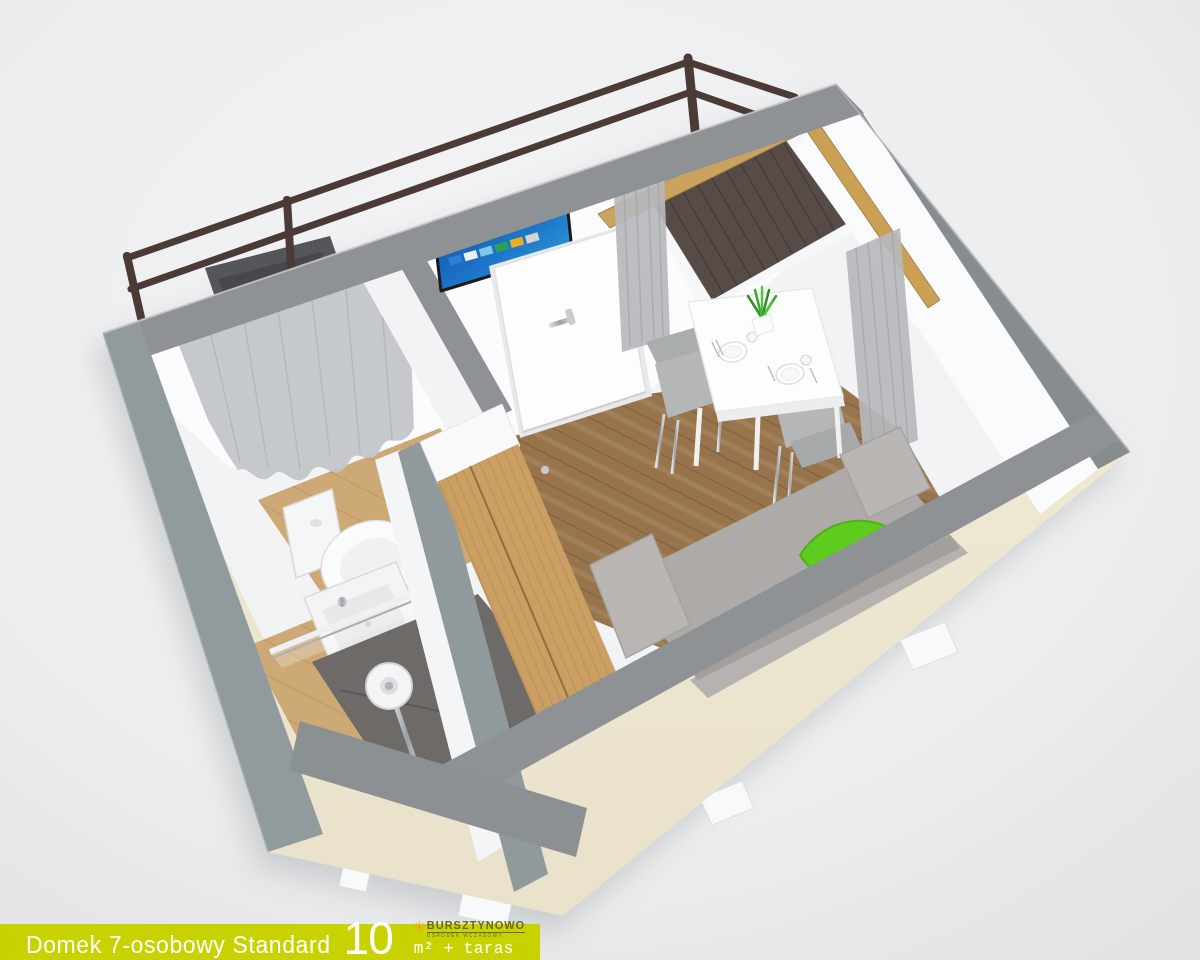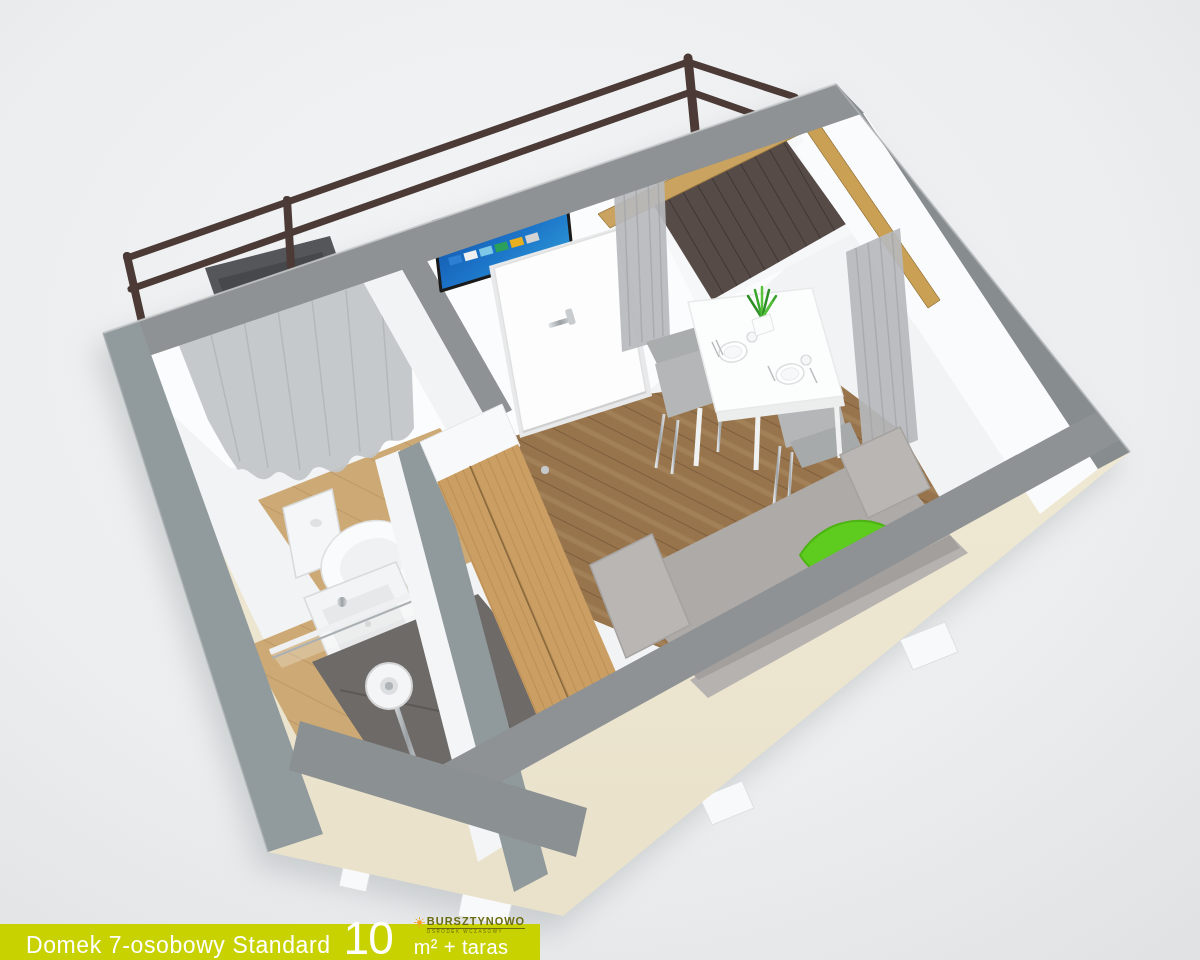--- a/index.html
+++ b/index.html
@@ -14,21 +14,21 @@
                 line-height:1.05;margin-right:13px;white-space:nowrap;}
   .banner-area{font-size:46px;font-weight:300;line-height:.78;
                letter-spacing:-1px;margin-right:21px;}
   .banner-right{display:flex;flex-direction:column;align-items:flex-start;
                 line-height:1;}
   .logo-row{display:flex;align-items:center;gap:2px;}
   .sun{width:11px;height:11px;flex:0 0 auto;}
   .logo-name{font-size:11px;font-weight:700;letter-spacing:1px;
              border-bottom:1px solid;padding-bottom:1px;text-align:right;}
   .logo-tagline{font-size:4.5px;letter-spacing:1.6px;margin:1px 0 3px 13px;}
-  .banner-unit{font-size:20px;letter-spacing:.4px;}
+  .banner-unit{font-size:16px;letter-spacing:.4px;font-family:Liberation Mono, monospace;}
 </style>
 </head>
 <body>
 
 <div class="stage">
 <svg width="1200" height="960" viewBox="0 0 1200 960">
   <defs>
     <radialGradient id="bgGrad" cx="45%" cy="36%" r="85%">
       <stop offset="0%" stop-color="#f4f5f6"></stop>
       <stop offset="60%" stop-color="#ebedee"></stop>

